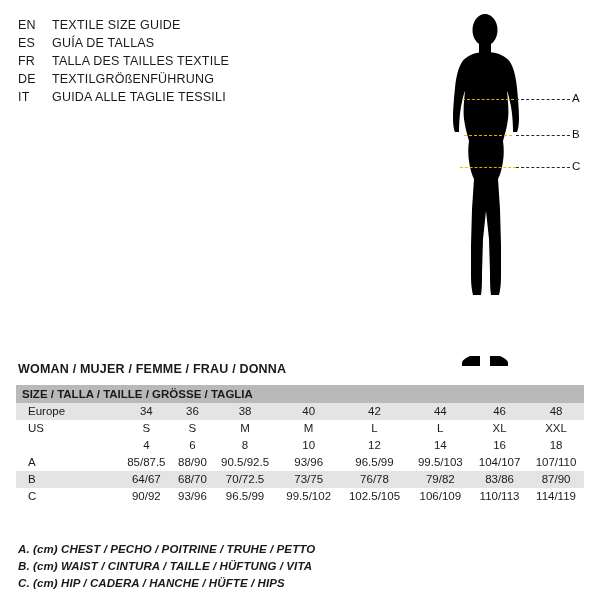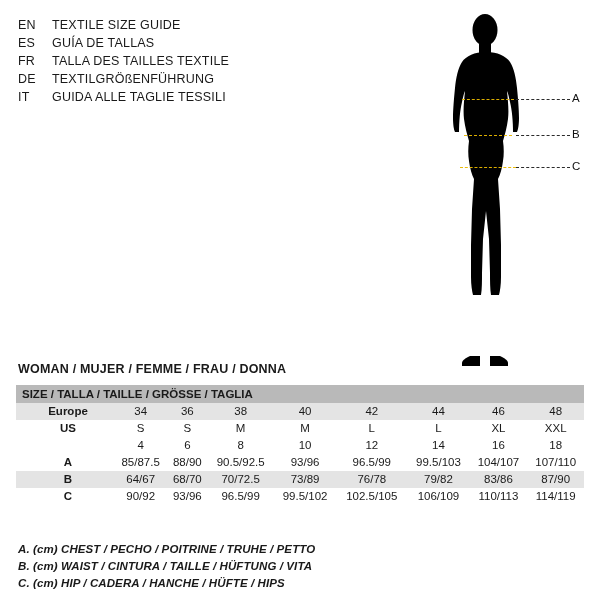--- a/index.html
+++ b/index.html
@@ -101,24 +101,23 @@
     text-align: left;
     padding-left: 6px;
     font-size: 11.5px;
     height: 18px;
     line-height: 18px;
     font-weight: bold;
   }
   .size-table tr.shade td { background: #e4e4e4; }
   .size-table tr.plain td { background: #ffffff; }
   .size-table td.rowlabel {
-    text-align: center;
-    padding-left: 6px;
+    text-align: left;
+    padding-left: 12px;
     width: 92px;
-    font-weight: bold;
   }
 
   
   .legend {
     position: absolute;
     left: 18px;
     top: 541px;
     width: 560px;
     font-style: italic;
   }
@@ -265,21 +264,21 @@
       <td>96.5/99</td>
       <td>99.5/103</td>
       <td>104/107</td>
       <td>107/110</td>
     </tr>
     <tr class="shade">
       <td class="rowlabel">B</td>
       <td>64/67</td>
       <td>68/70</td>
       <td>70/72.5</td>
-      <td>73/89</td>
+      <td>73/75</td>
       <td>76/78</td>
       <td>79/82</td>
       <td>83/86</td>
       <td>87/90</td>
     </tr>
     <tr class="plain">
       <td class="rowlabel">C</td>
       <td>90/92</td>
       <td>93/96</td>
       <td>96.5/99</td>

